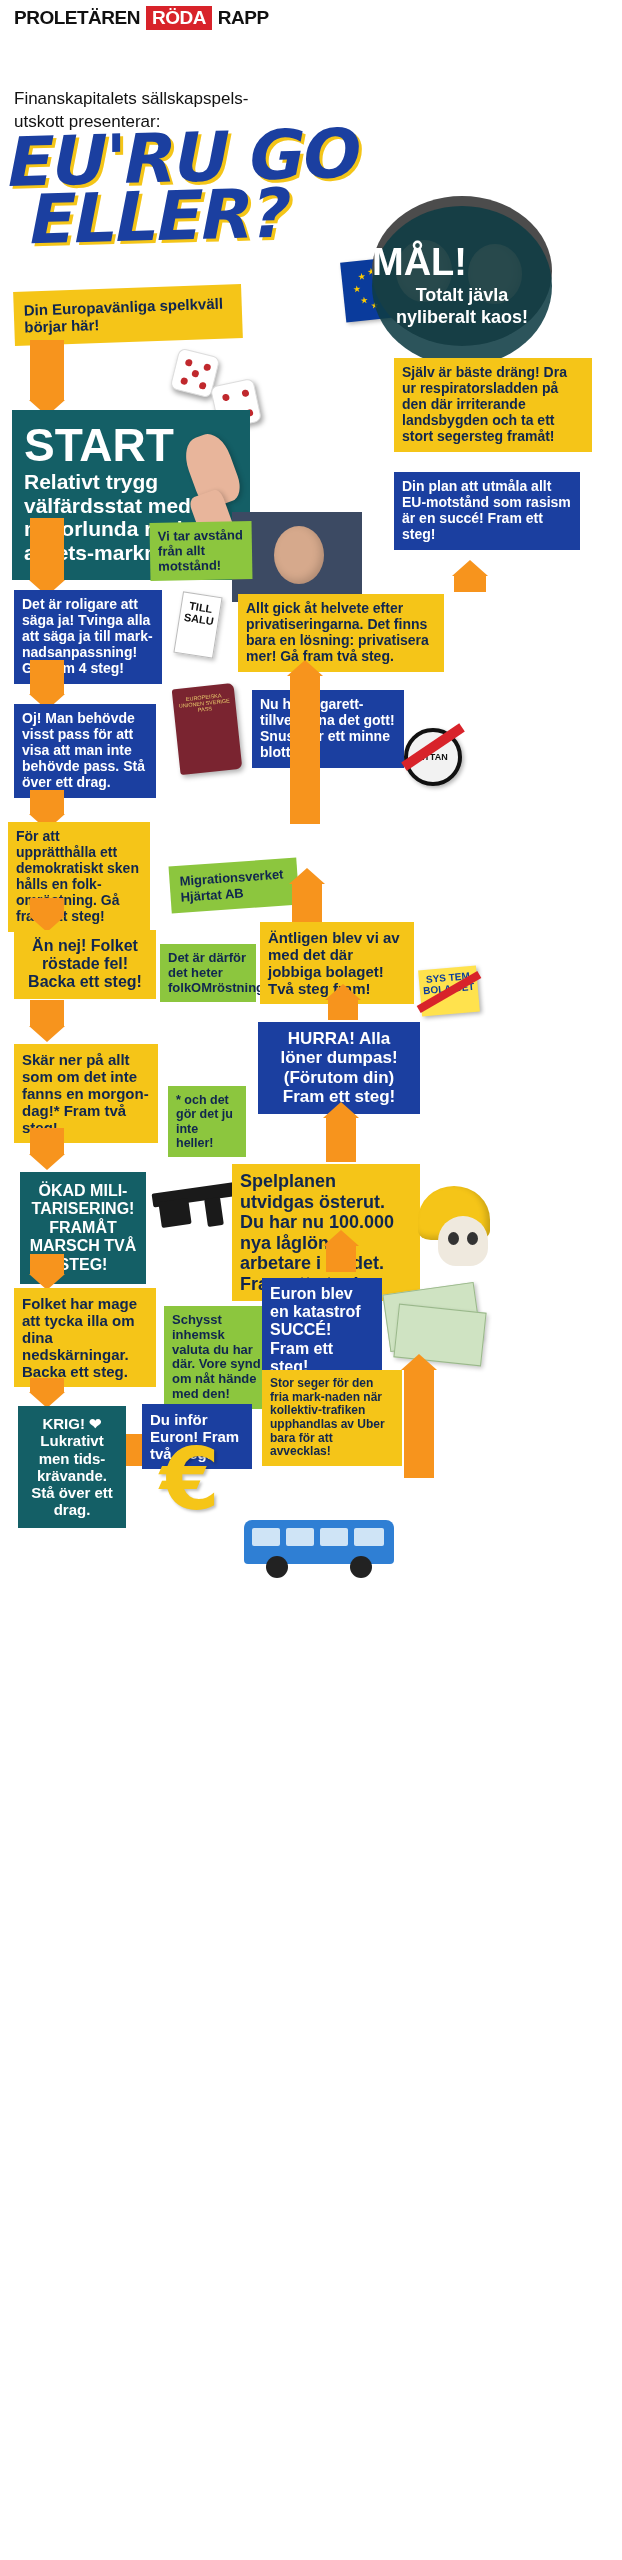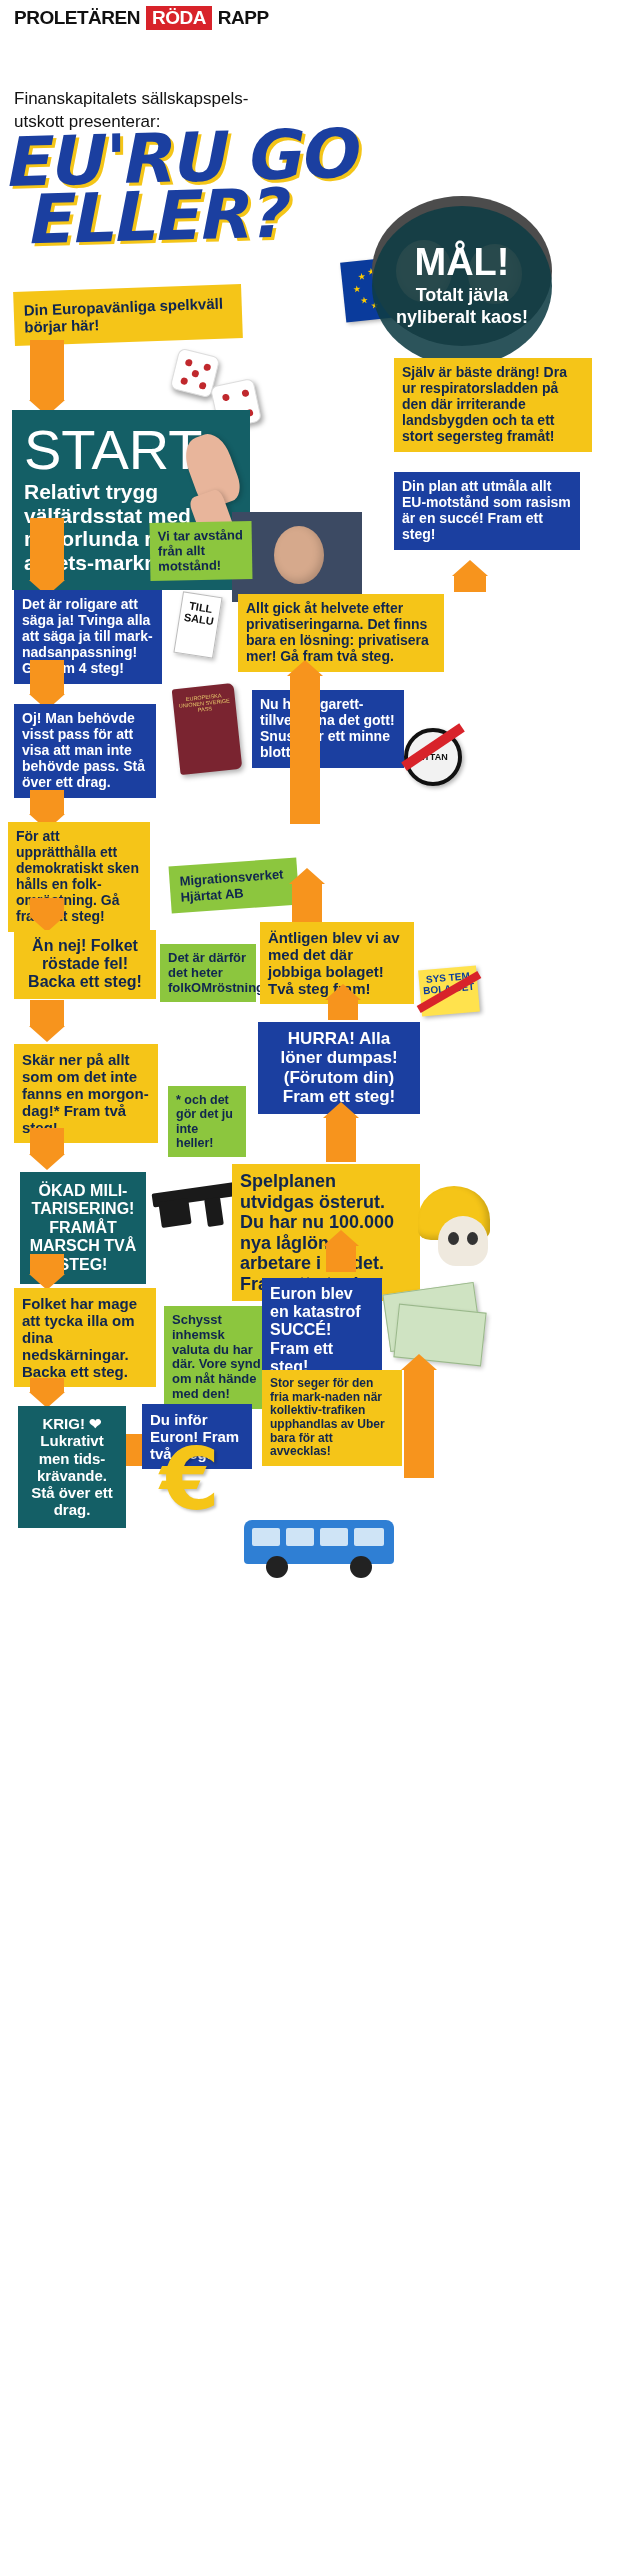--- a/index.html
+++ b/index.html
@@ -73,21 +73,21 @@
   .teal   { background: #145f66; color: #ffffff; }
   .green  { background: #8cc63e; color: #10264f; }
   .blue   { background: #1b3fa0; color: #ffffff; }
 
   .circle {
     position: absolute;
     border-radius: 50%;
     background: #145f66;
     color: #fff;
     display: flex; flex-direction: column;
-    align-items: center; justify-content: center;
+    align-items: flex-start; justify-content: center;
     text-align: center;
     font-weight: bold;
   }
 
   
   .arrow {
     position: absolute;
     background: #f7941d;
   }
   .arrow.down::after {
@@ -313,21 +313,21 @@
   <div class="die" style="left:214px; top:382px; width:44px; height:44px; transform:rotate(-12deg);">
     <div class="pip" style="left:9px; top:9px;"></div>
     <div class="pip" style="left:29px; top:9px;"></div>
     <div class="pip" style="left:9px; top:29px;"></div>
     <div class="pip" style="left:29px; top:29px;"></div>
   </div>
 
   <div class="node yellow" style="left:394px; top:358px; width:198px; font-size:14px;">Själv är bäste dräng! Dra ur respiratorsladden på den där irriterande landsbygden och ta ett stort segersteg framåt!</div>
 
   <div class="teal" style="position:absolute; left:12px; top:410px; width:238px; padding:12px 12px 16px;">
-    <div style="font-size:56px; font-weight:normal; line-height:1;">START</div>
+    <div style="font-size:46px; font-weight:bold; line-height:1;">START</div>
     <div style="font-size:21px; font-weight:bold; line-height:1.12; padding-top:2px;">Relativt trygg välfärdsstat med någorlunda reglerad arbets-marknad.</div>
   </div>
 
   <div class="hand" style="left:190px; top:434px; width:44px; height:72px;"></div>
   <div class="hand" style="left:196px; top:492px; width:34px; height:54px; border-radius:20%; background:#e8b59b;"></div>
 
   <div class="node blue" style="left:394px; top:472px; width:186px; font-size:14px;">Din plan att utmåla allt EU-motstånd som rasism är en succé! Fram ett steg!</div>
 
   <div class="photo" style="left:232px; top:512px; width:130px; height:90px; background:#3c4a63;">
     <div class="face" style="left:42px; top:14px; width:50px; height:58px; background:#d6a98c;"></div>

